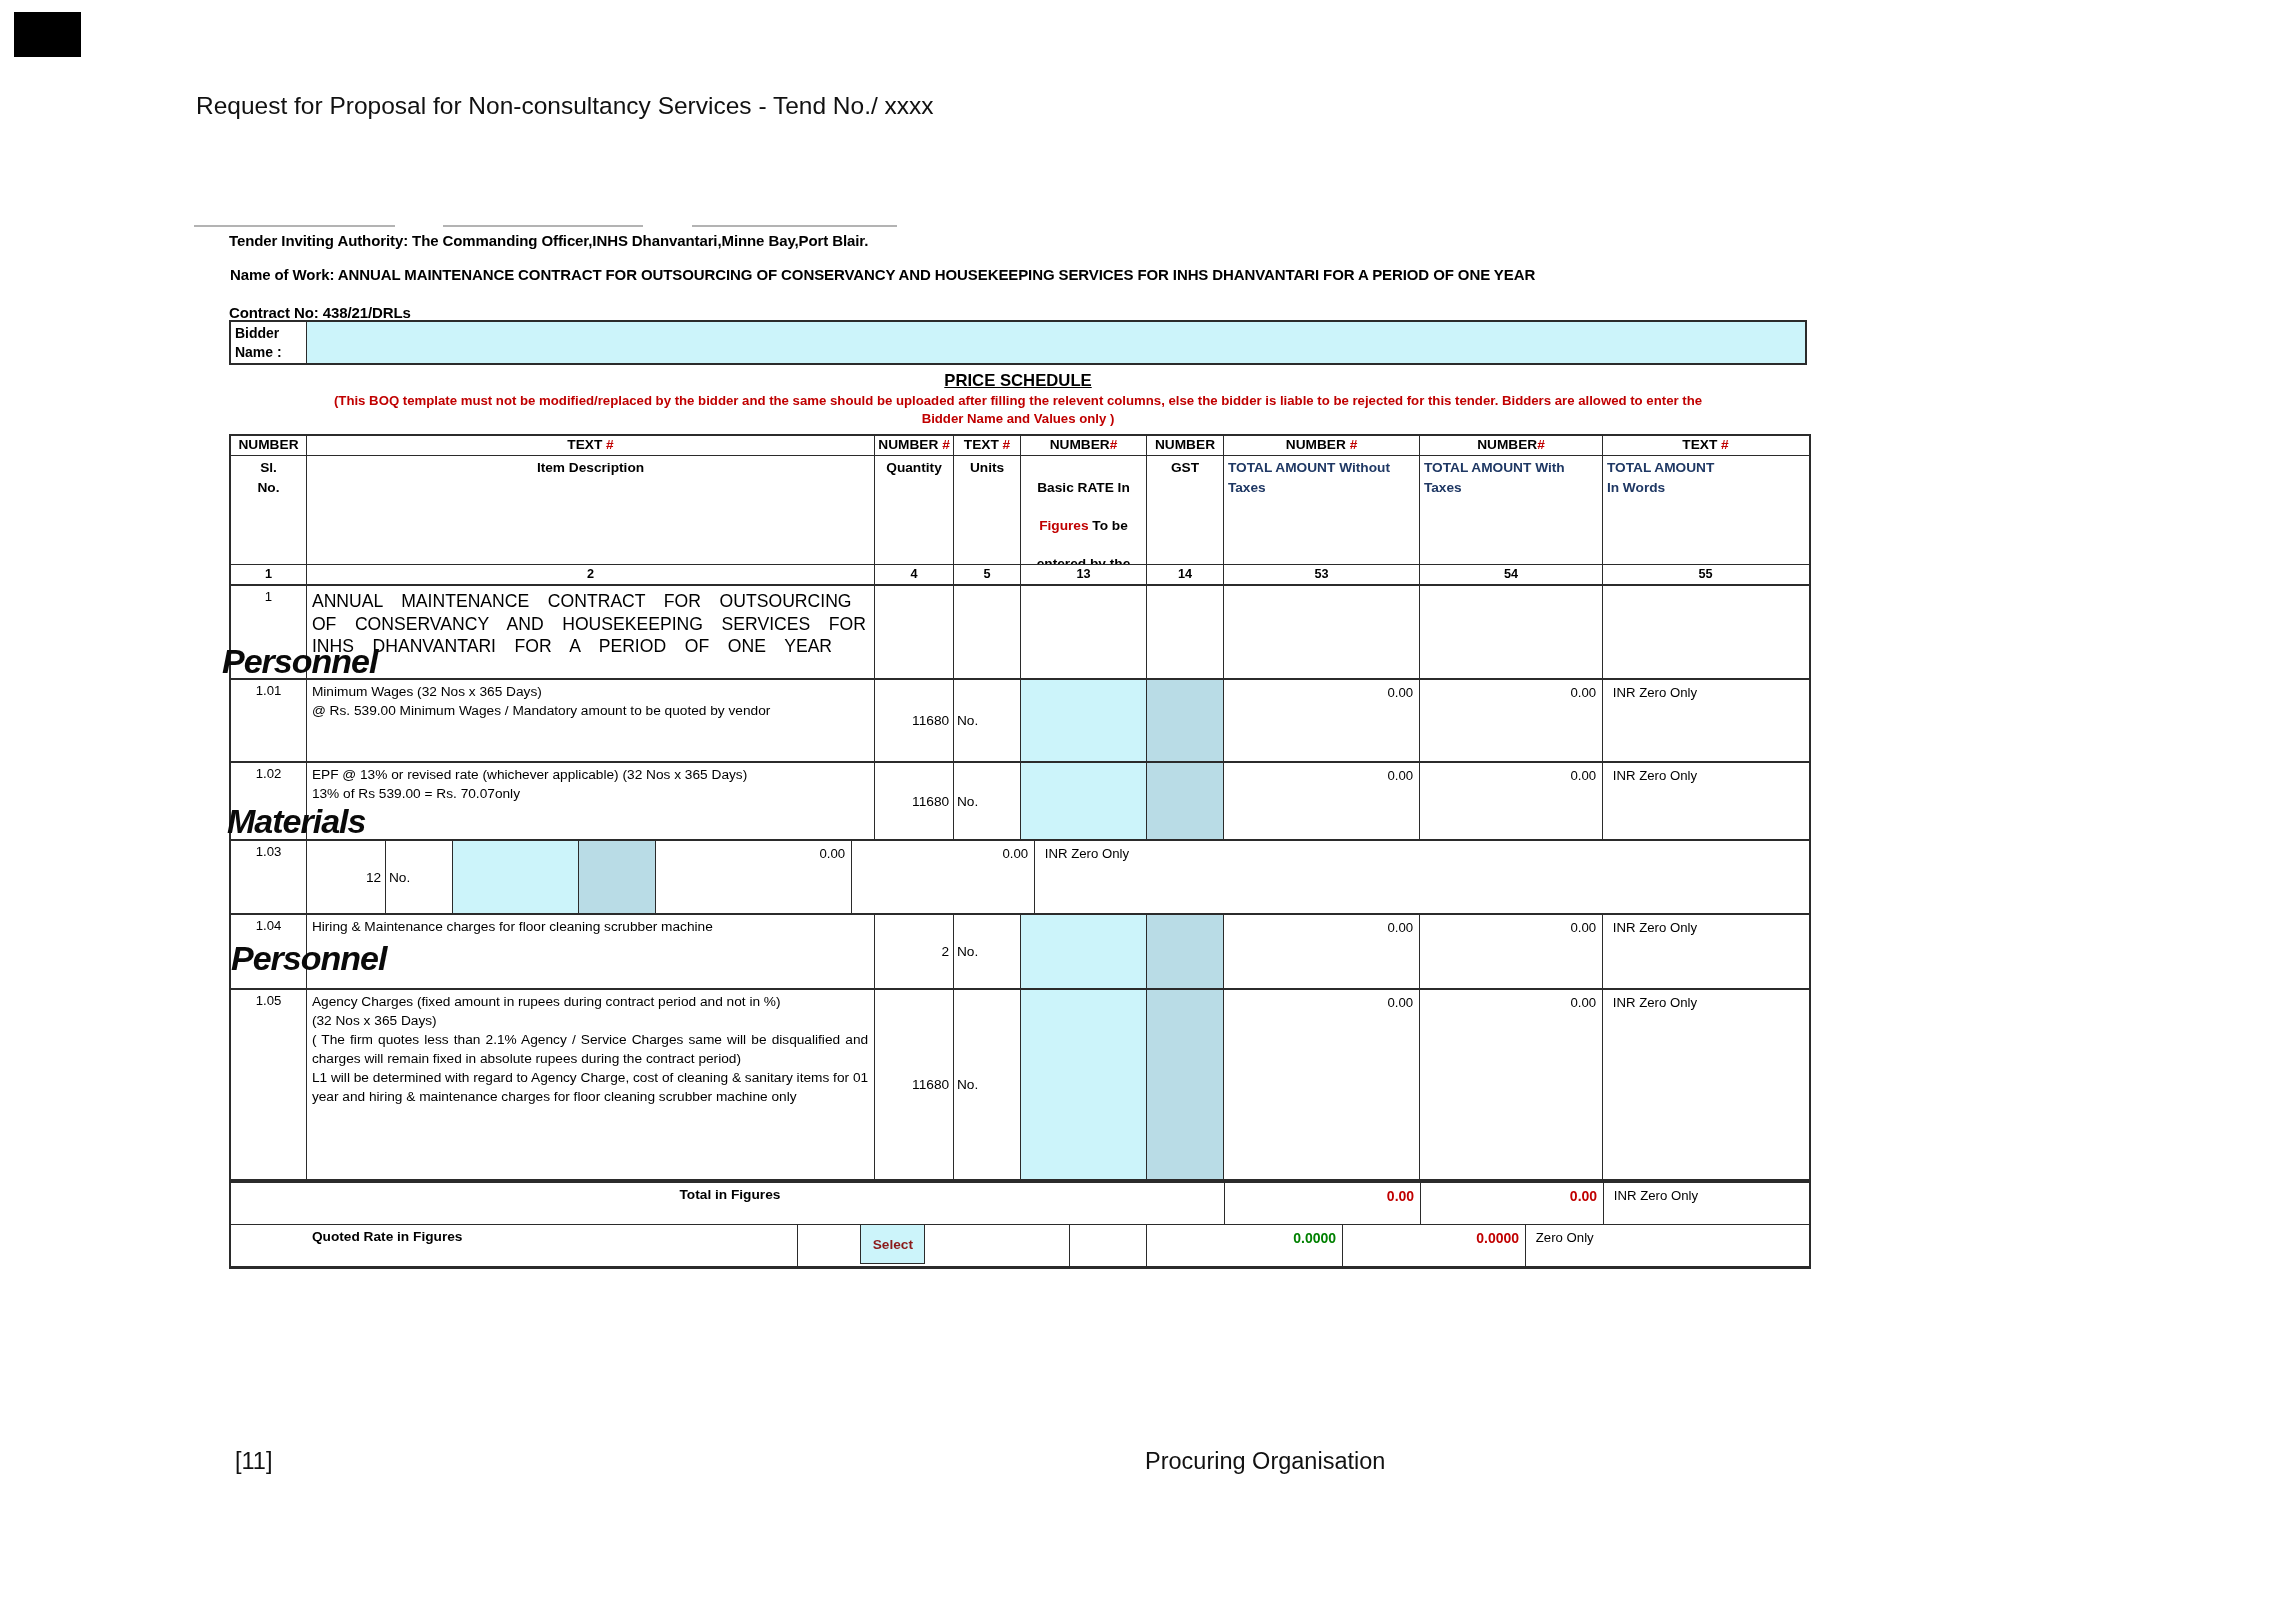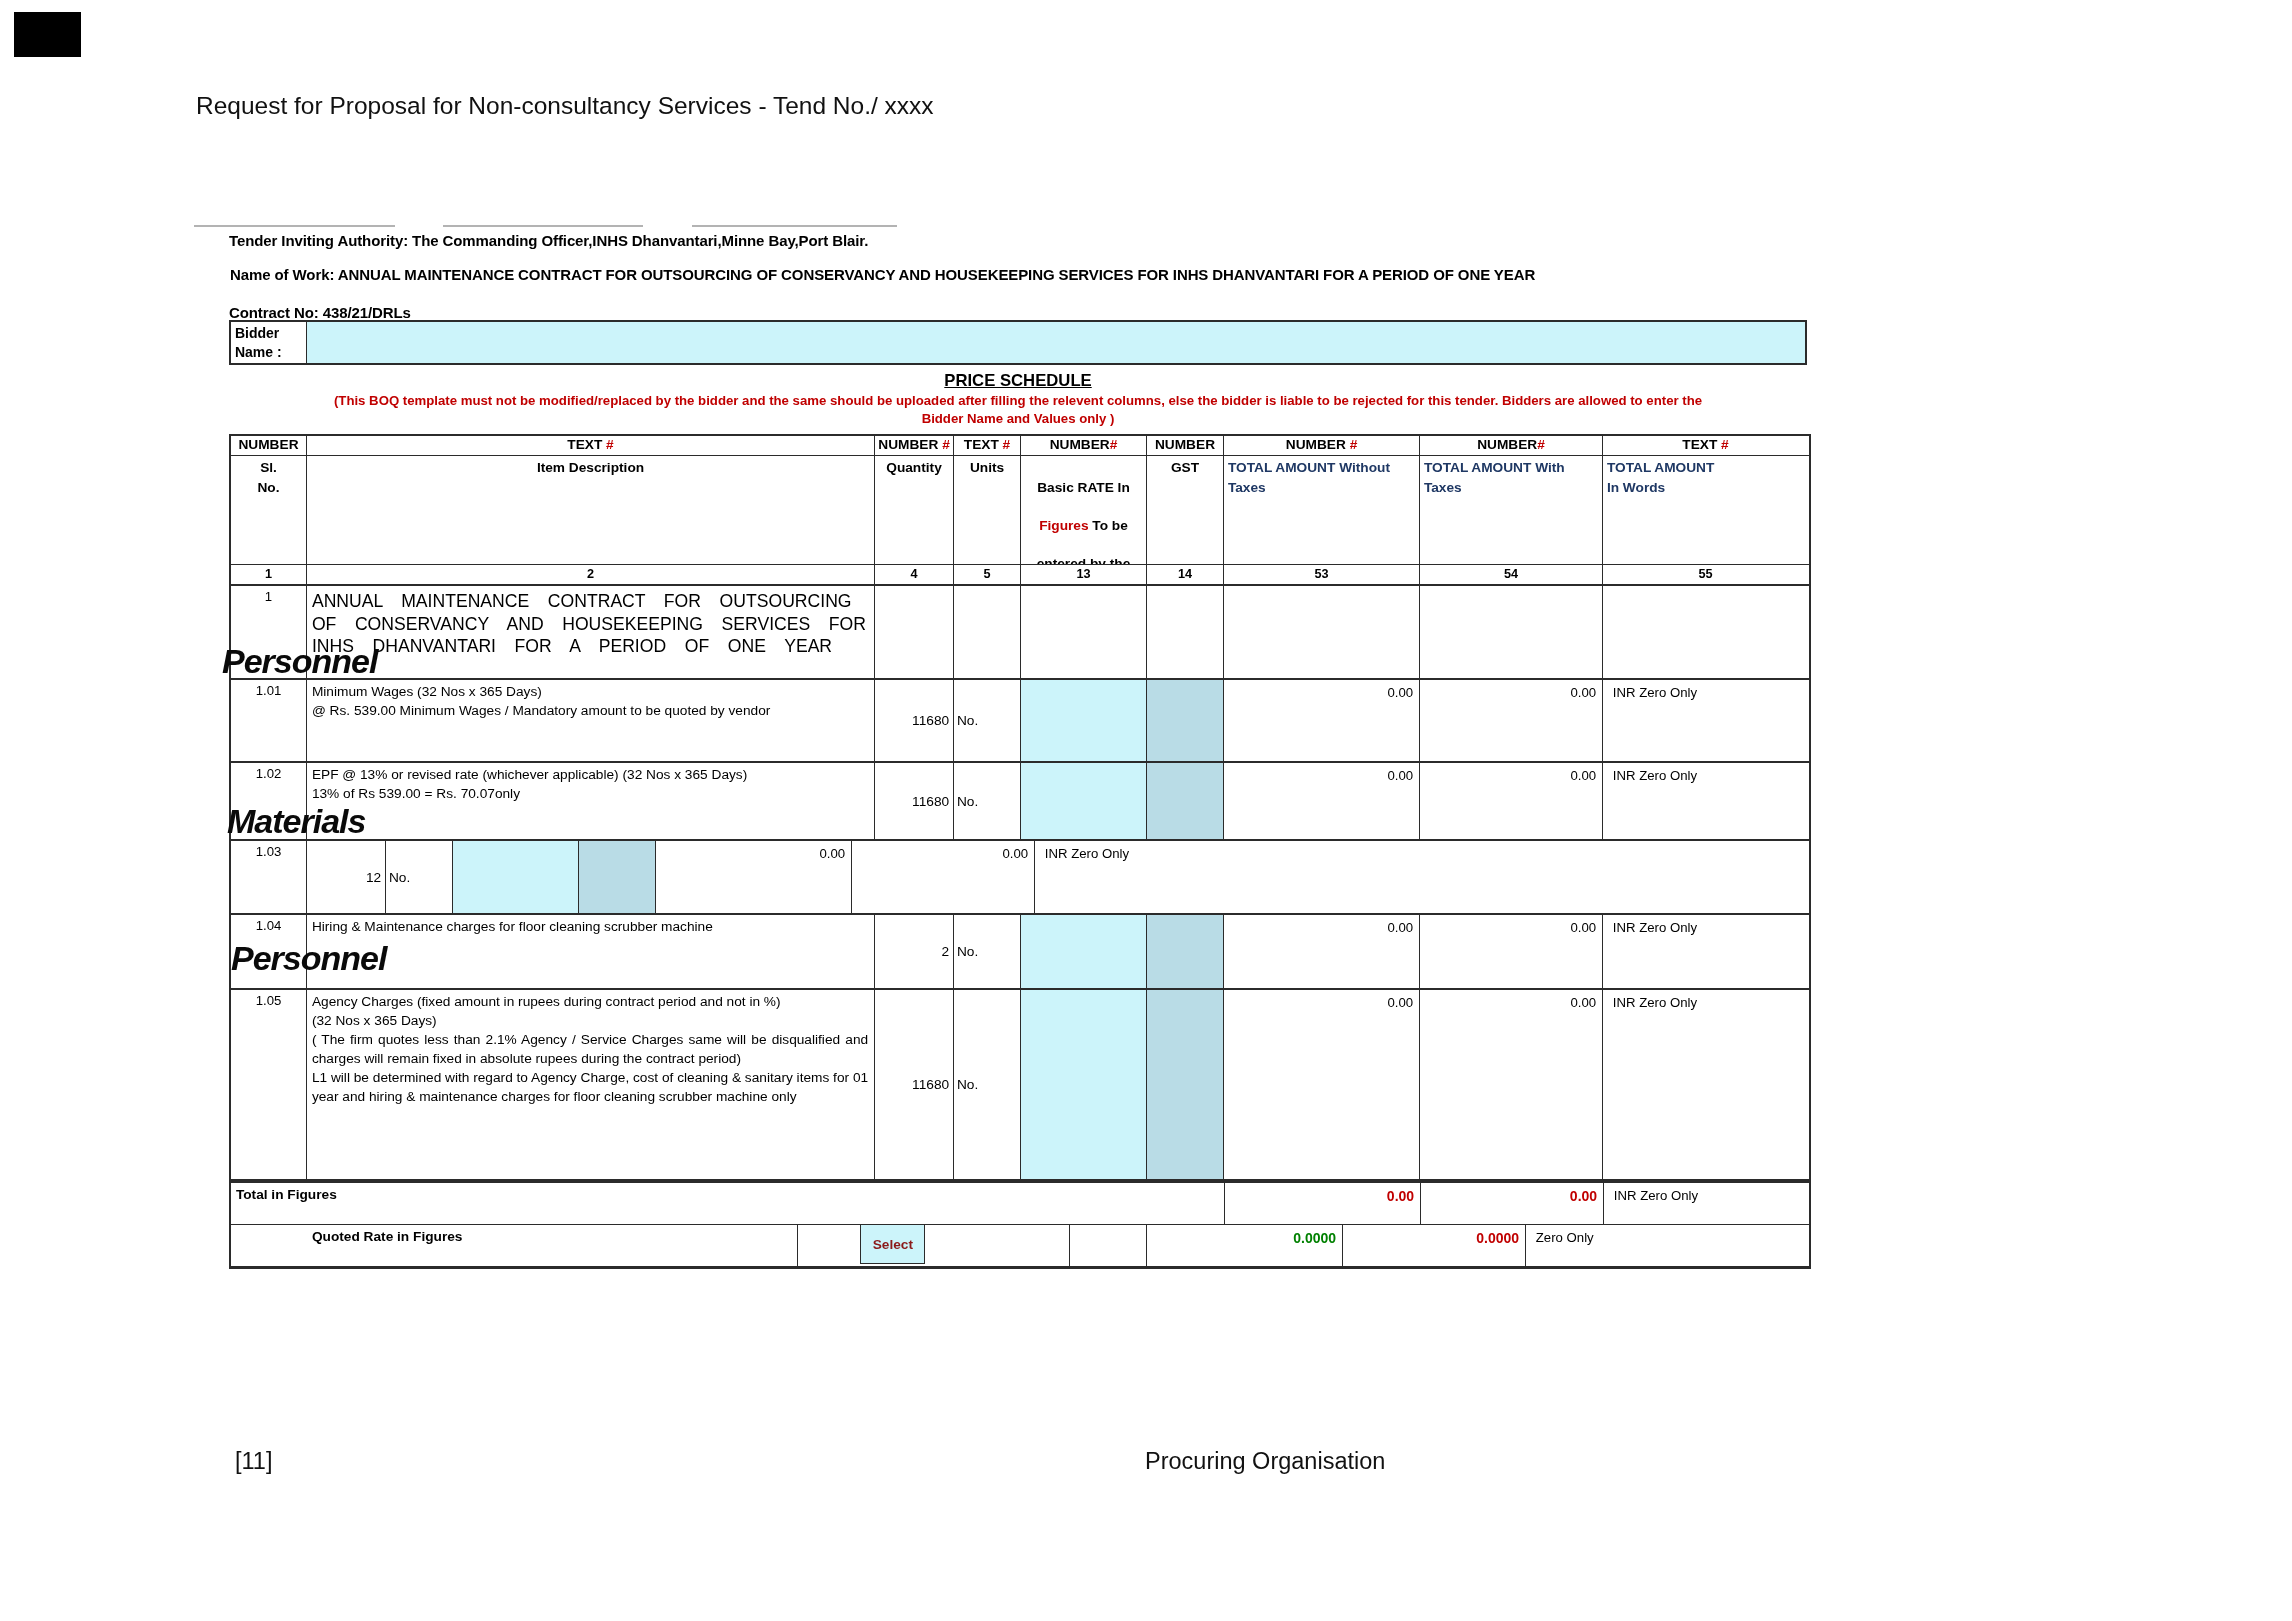--- a/index.html
+++ b/index.html
@@ -208,21 +208,21 @@
       <div class="c w3 qty">11680</div>
       <div class="c w4 unit">No.</div>
       <div class="c w5 ratecell"></div>
       <div class="c w6 gstcell"></div>
       <div class="c w7 amt">0.00</div>
       <div class="c w8 amt">0.00</div>
       <div class="c w9 words">INR Zero Only</div>
     </div>
 
     <div class="row totalrow">
-      <div class="c totallabel" style="width:994px;">Total in Figures</div>
+      <div class="c totallabel" style="width:994px;text-align:center;">Total in Figures</div>
       <div class="c w7 amt tred">0.00</div>
       <div class="c w8 amt tred">0.00</div>
       <div class="c w9 words twords">INR Zero Only</div>
     </div>
 
     <div class="row quotedrow">
       <div class="c w1" style="border-right:none;"></div>
       <div class="c totallabel bordered-r" style="width:491px;">Quoted Rate in Figures</div>
       <div class="c w3"></div>
       <div class="c w4 selwrap">

